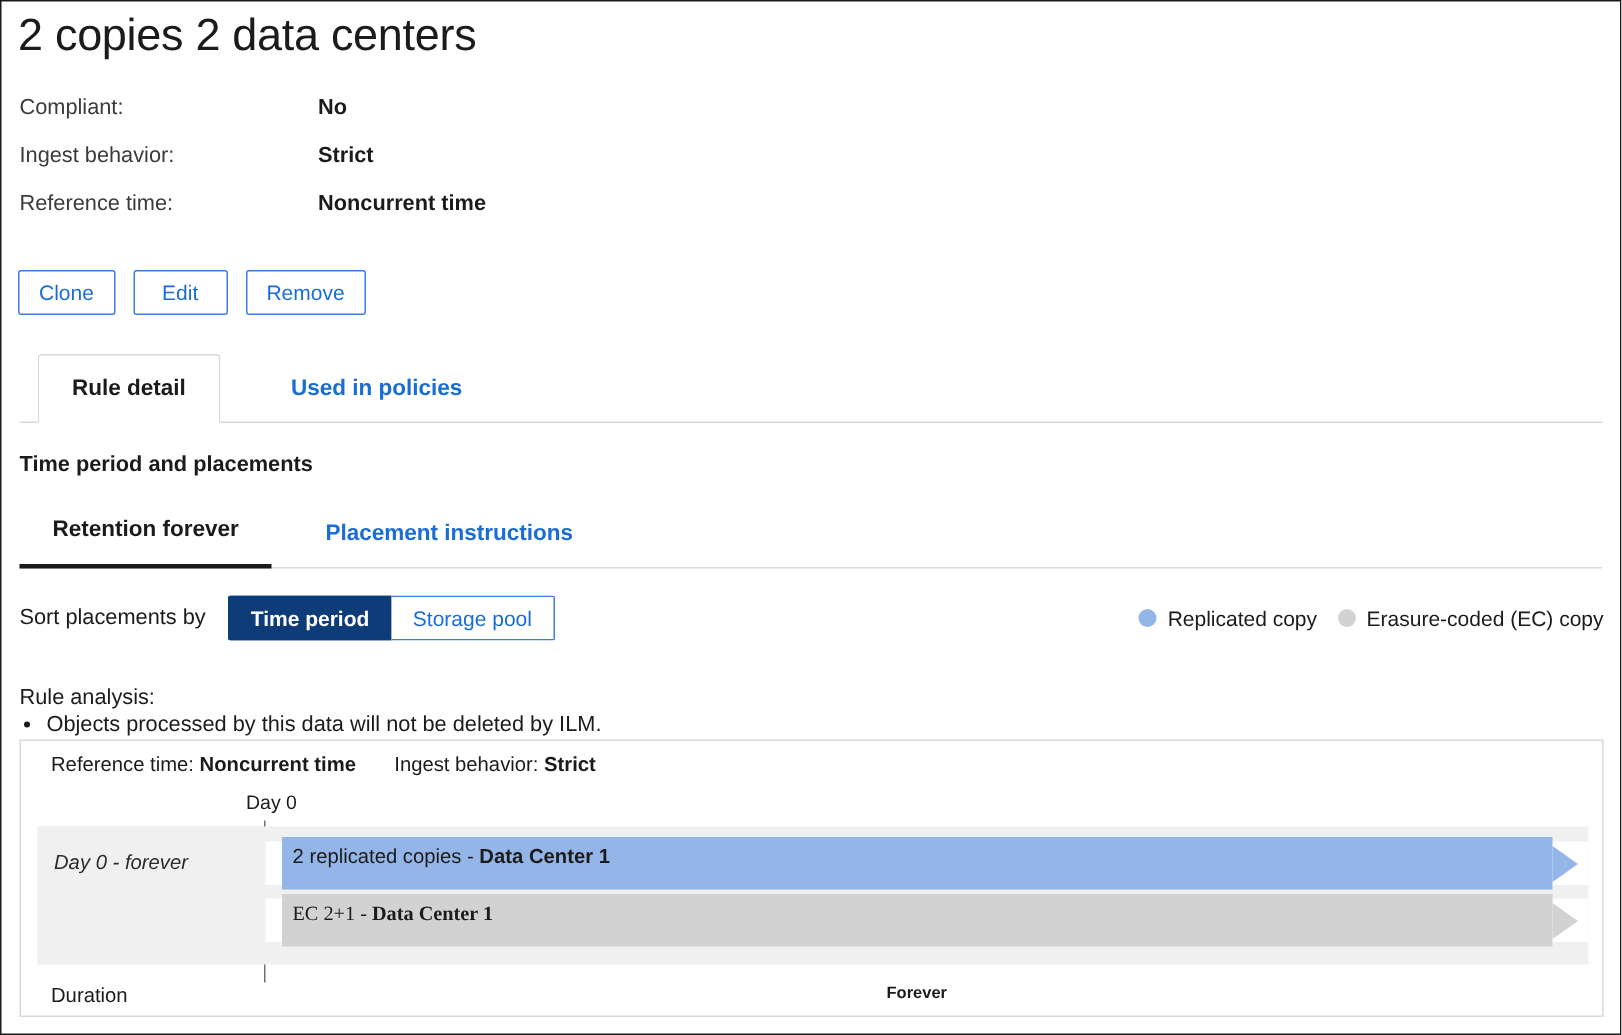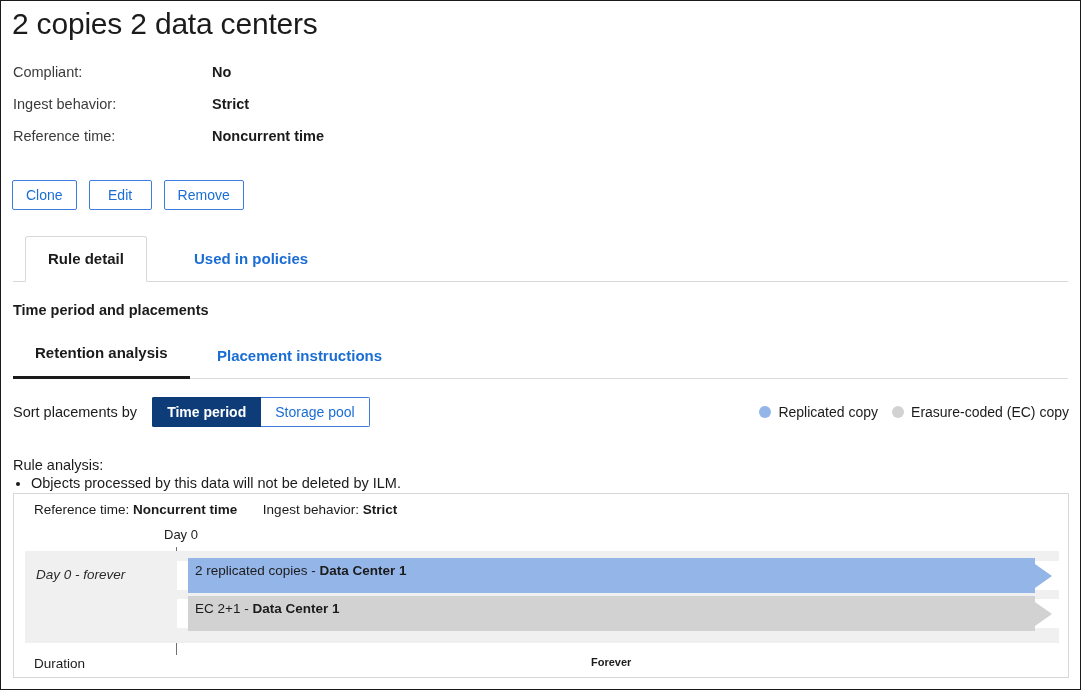--- a/index.html
+++ b/index.html
@@ -358,21 +358,21 @@
   }
   .bar-body .bar-strong { font-weight: bold; }
   .bar-arrow {
     width: 0;
     height: 0;
     border-top: 12.5px solid transparent;
     border-bottom: 12.5px solid transparent;
   }
   .bar-replicated .bar-body { background: #94b5e8; width: 847px; }
   .bar-replicated .bar-arrow { border-left: 17px solid #94b5e8; }
-  .bar-ec .bar-body { background: #d2d2d2; width: 847px; }
+  .bar-ec .bar-body { background: #d2d2d2; width: 847px; font-family: Liberation Serif, serif; }
   .bar-ec .bar-arrow { border-left: 17px solid #d2d2d2; }
 
   .footer-duration {
     position: absolute;
     left: 20px;
     top: 162px;
     font-size: 13.5px;
     color: #1b1b1b;
   }
   .footer-forever {
@@ -415,21 +415,21 @@
   <div class="card-tabs">
     <div class="tab-underline"></div>
     <div class="card-tab inactive">Used in policies</div>
     <div class="card-tab active">Rule detail</div>
   </div>
 
   <div class="section-heading">Time period and placements</div>
 
   <div class="line-tabs">
     <div class="base-line"></div>
-    <div class="line-tab active">Retention analysis</div>
+    <div class="line-tab active">Retention forever</div>
     <div class="line-tab inactive">Placement instructions</div>
   </div>
 
   <div class="sort-row">
     <span class="sort-label">Sort placements by</span>
     <div class="segmented">
       <div class="seg-btn selected">Time period</div>
       <div class="seg-btn unselected">Storage pool</div>
     </div>
   </div>

